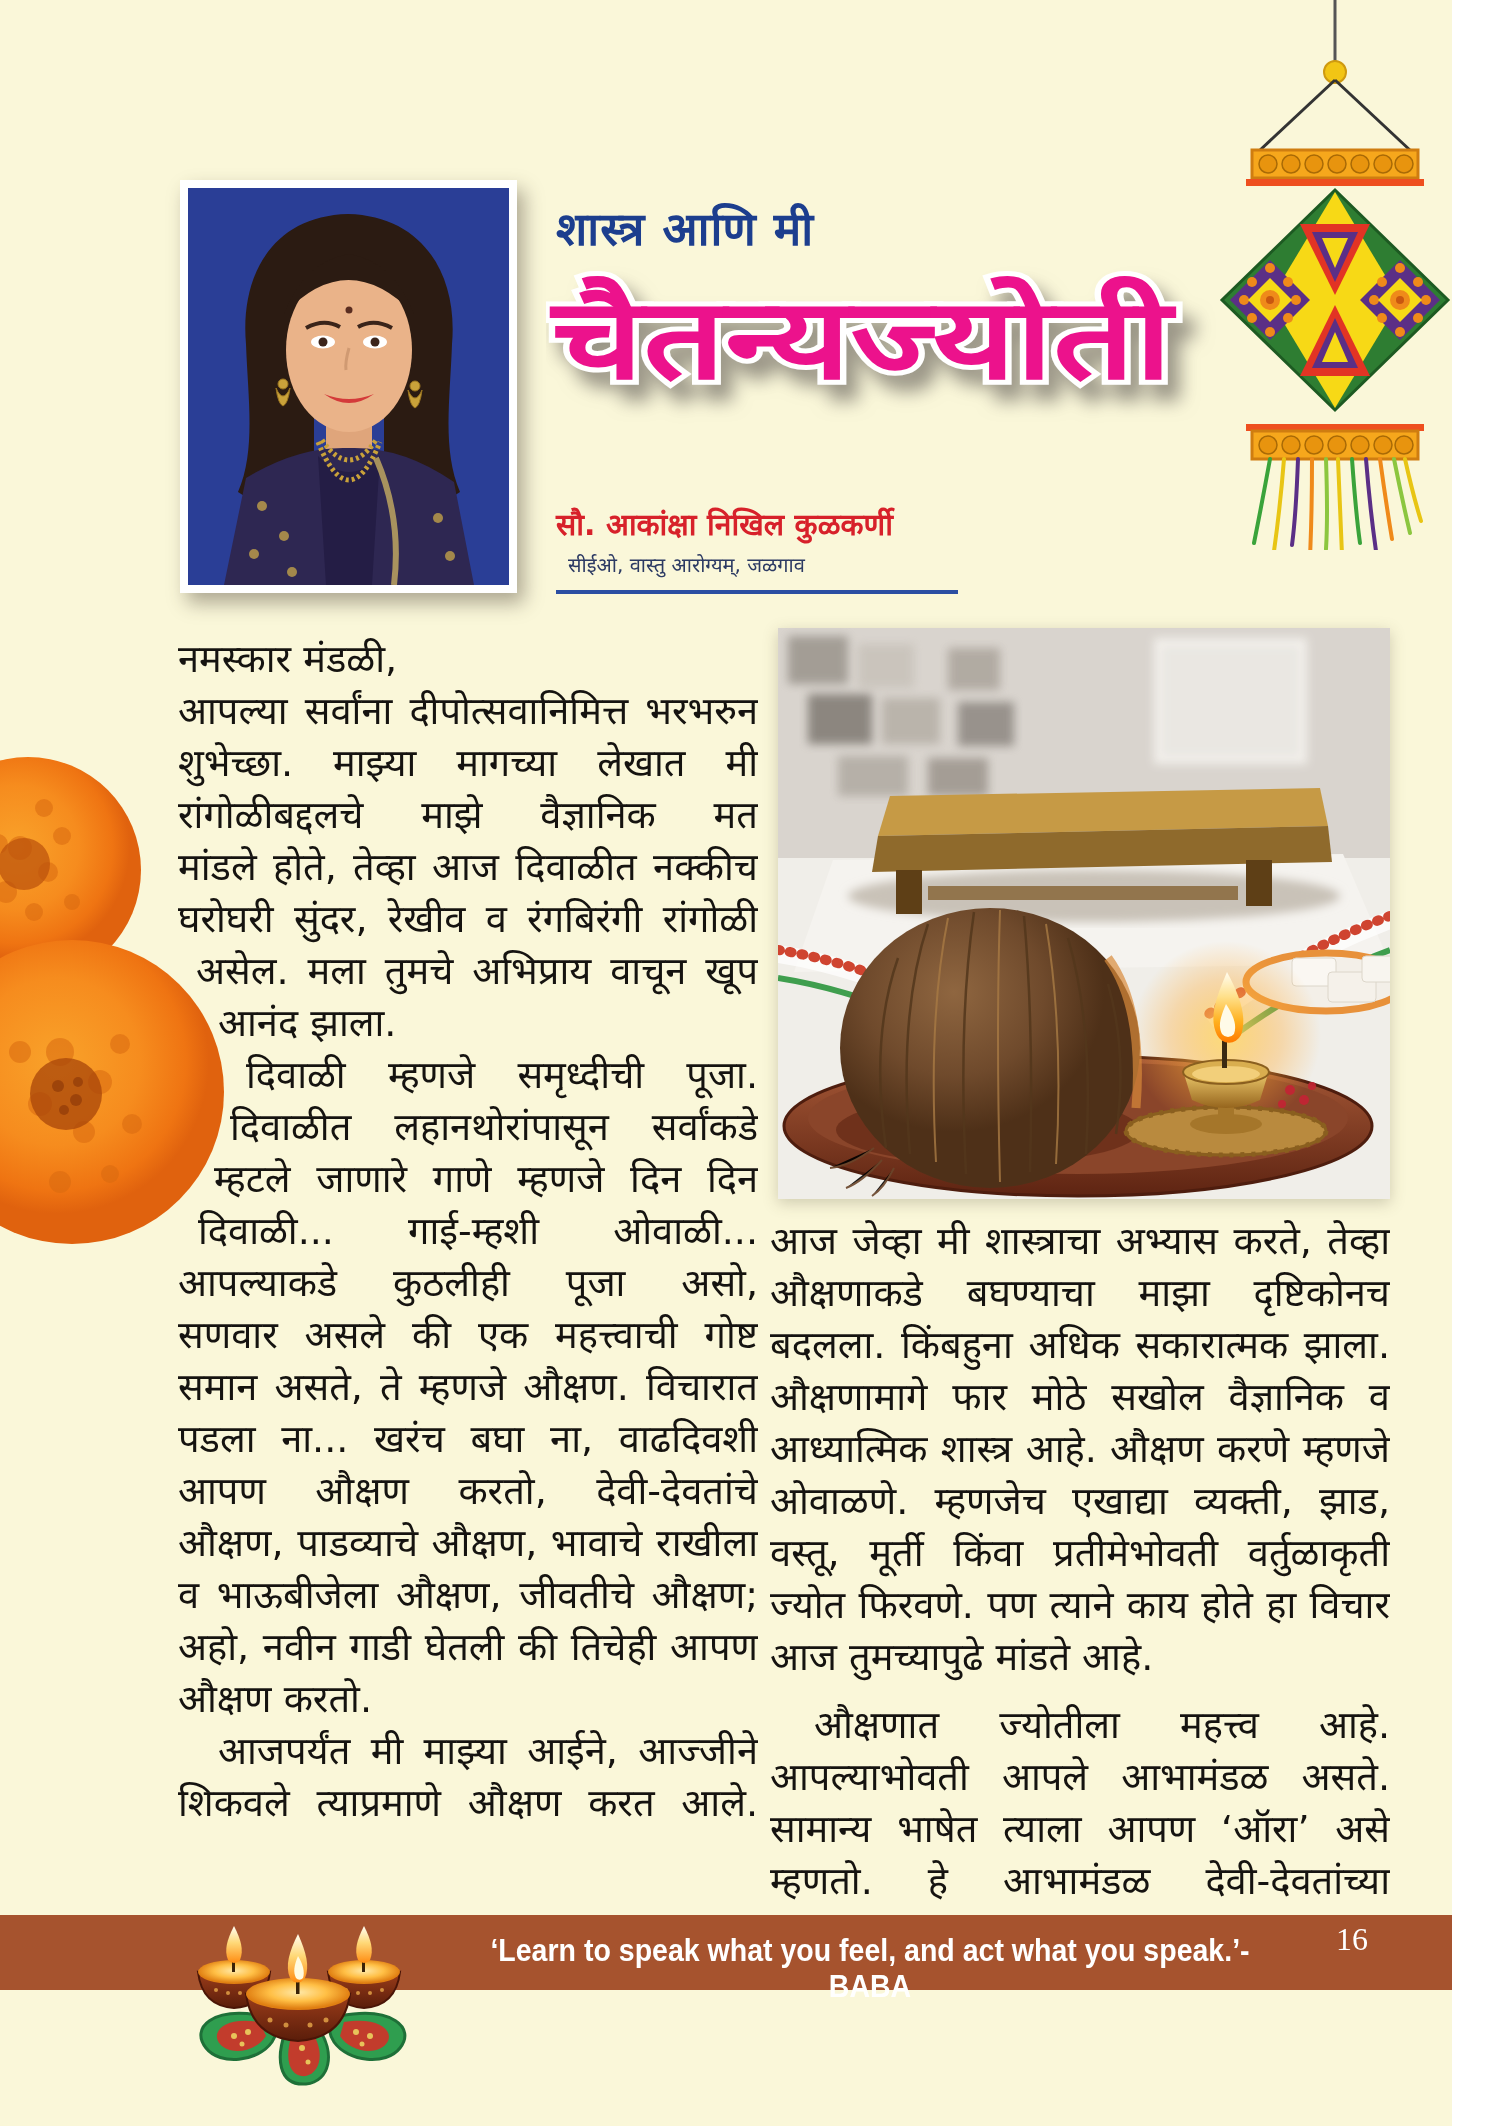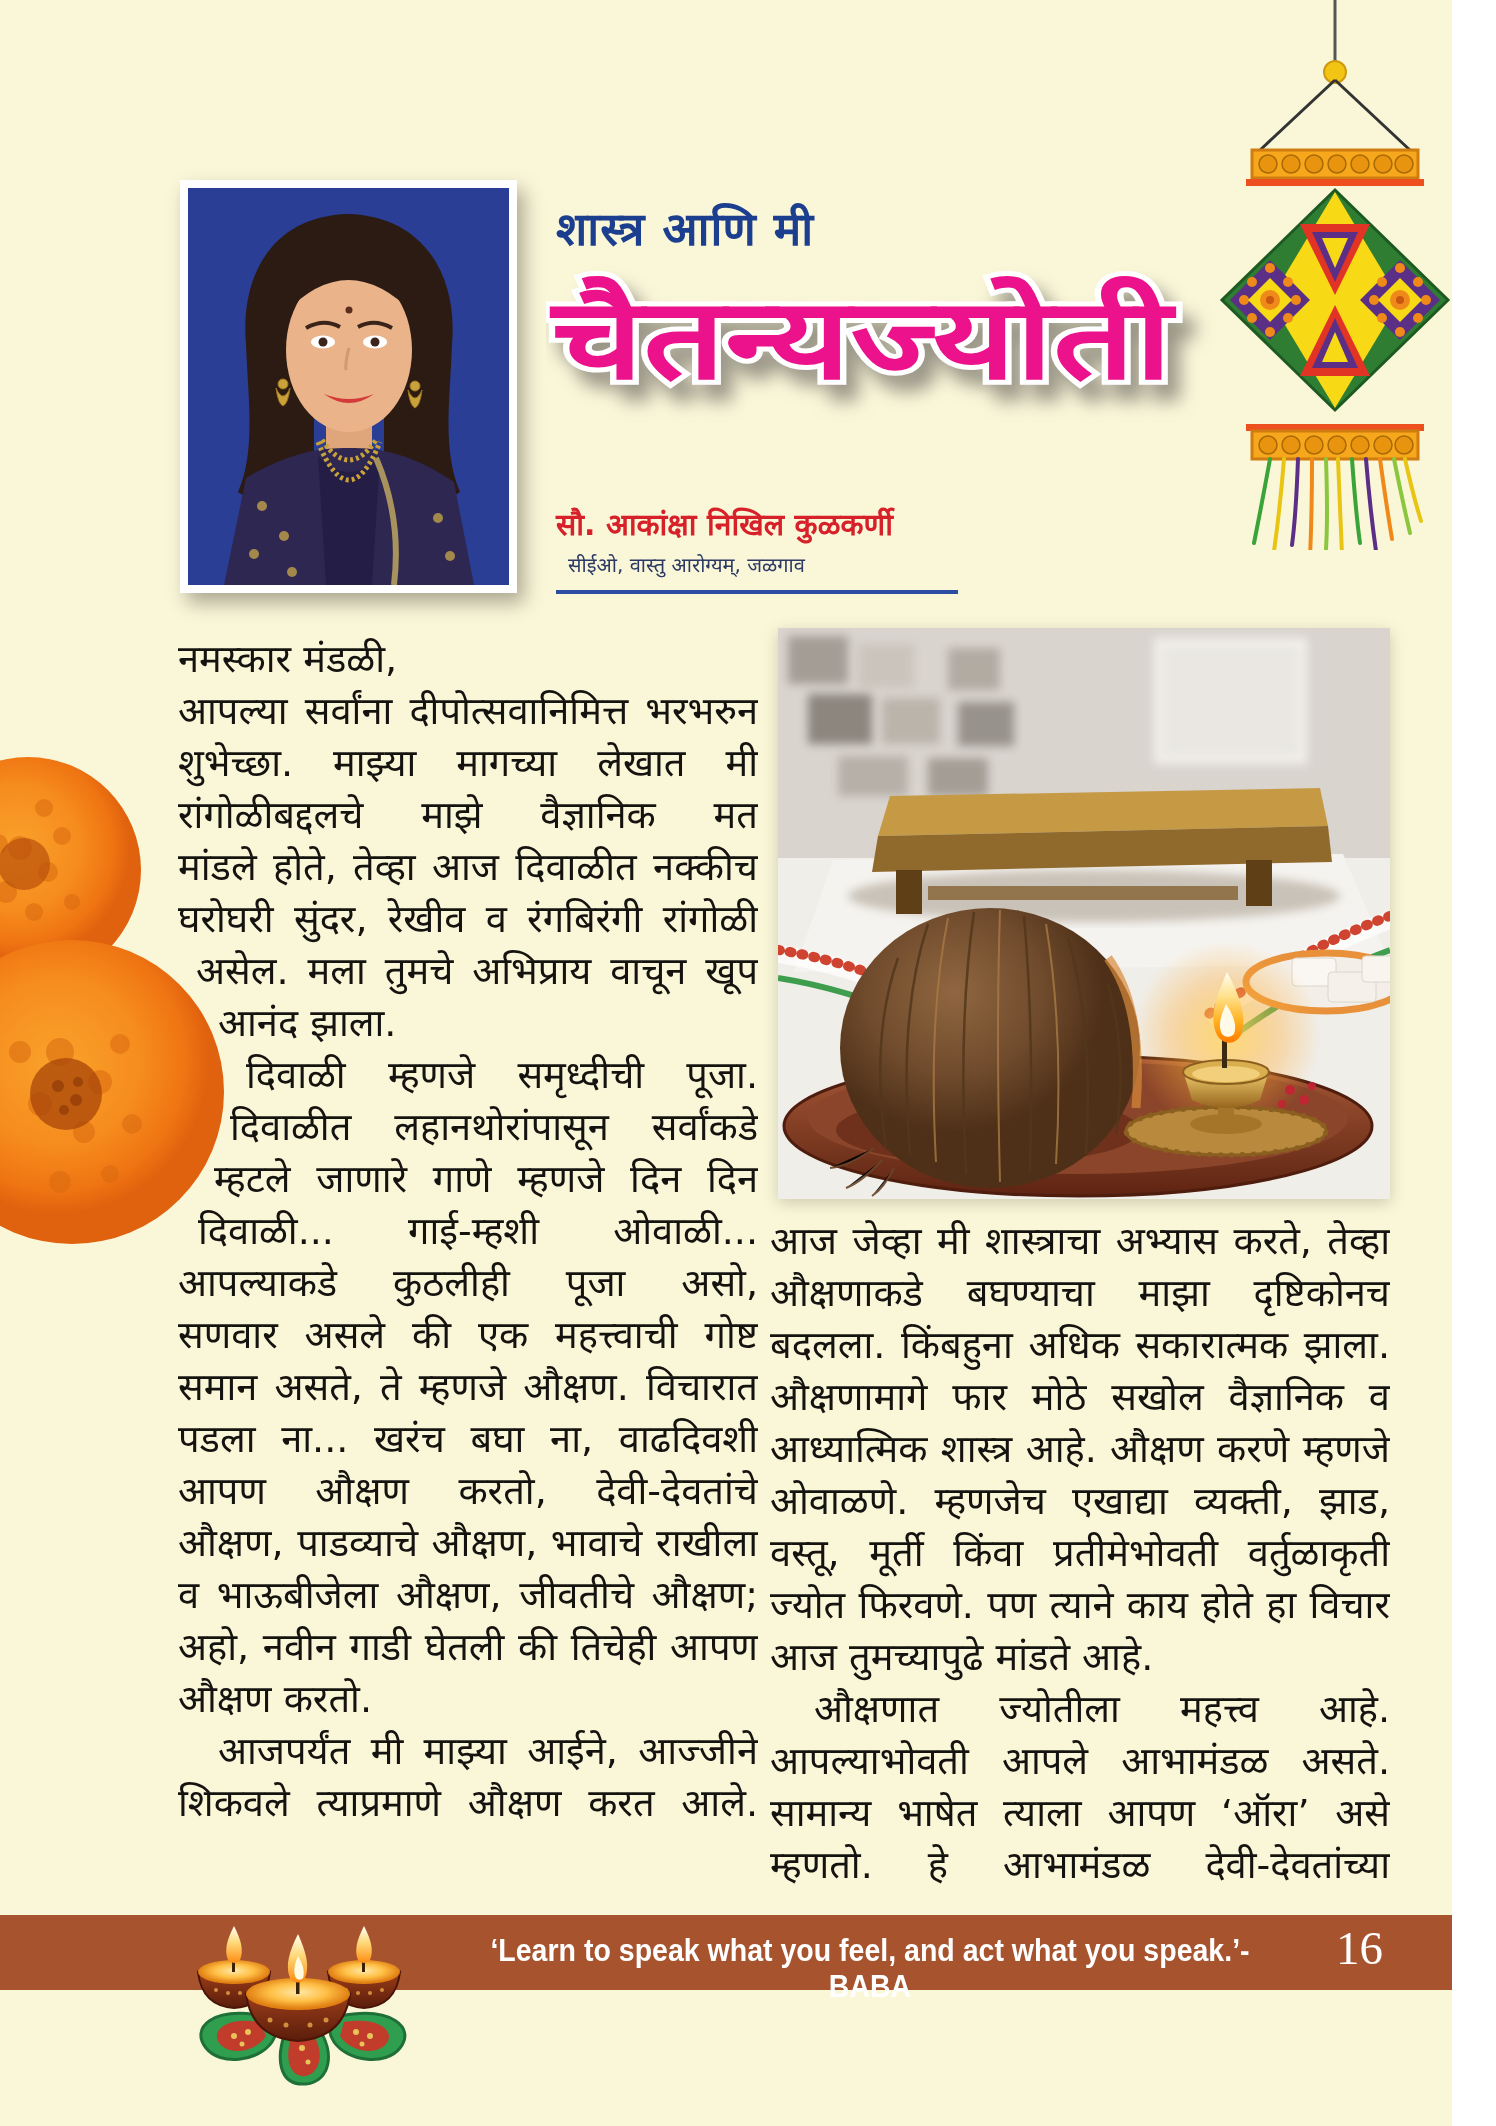--- a/index.html
+++ b/index.html
@@ -23,28 +23,28 @@
     box-shadow:0 4px 14px rgba(80,70,50,.25);}
   .footer-diyas{position:absolute;left:172px;top:1920px;}
 
   
   .col{position:absolute;color:#151310;font-size:38px;line-height:52px;}
   .left-col{left:178px;top:633px;width:580px;}
   .right-col{left:770px;top:1215px;width:620px;}
   .tl{height:52px;overflow:hidden;text-align:justify;text-align-last:justify;white-space:normal;}
   .tl.nj{text-align:left;text-align-last:left;}
   .ind18{padding-left:18px;} .ind20{padding-left:20px;} .ind36{padding-left:36px;}
-  .ind40{padding-left:40px;} .ind44{padding-left:44px;} .ind52{padding-left:52px;}
+  .ind40{padding-left:40px;} .ind44{padding-left:44px;margin-top:16px;} .ind52{padding-left:52px;}
   .ind68{padding-left:68px;}
 
   
   .footer-bar{position:absolute;left:0;top:1915px;width:1496px;height:75px;background:#A6532E;}
   .footer-quote{position:absolute;left:430px;top:1933px;width:880px;text-align:center;color:#fff;
     font-size:31px;font-weight:bold;font-family:"Liberation Sans",sans-serif;transform:scaleX(.92);}
-  .page-number{position:absolute;left:1336px;top:1921px;width:80px;color:#fff;font-size:47px;
+  .page-number{position:absolute;left:1336px;top:1921px;width:80px;color:#fff;font-size:32px;
     font-family:"Liberation Serif",serif;}
 </style>
 </head>
 <body>
 
 <div id="page">
 
   <svg class="lantern" width="270" height="550" viewBox="0 0 270 550">
     <line x1="135" y1="0" x2="135" y2="61" stroke="#555" stroke-width="3"></line>
     <circle cx="135" cy="72" r="11" fill="#f2c514" stroke="#cf9a10" stroke-width="2"></circle>

